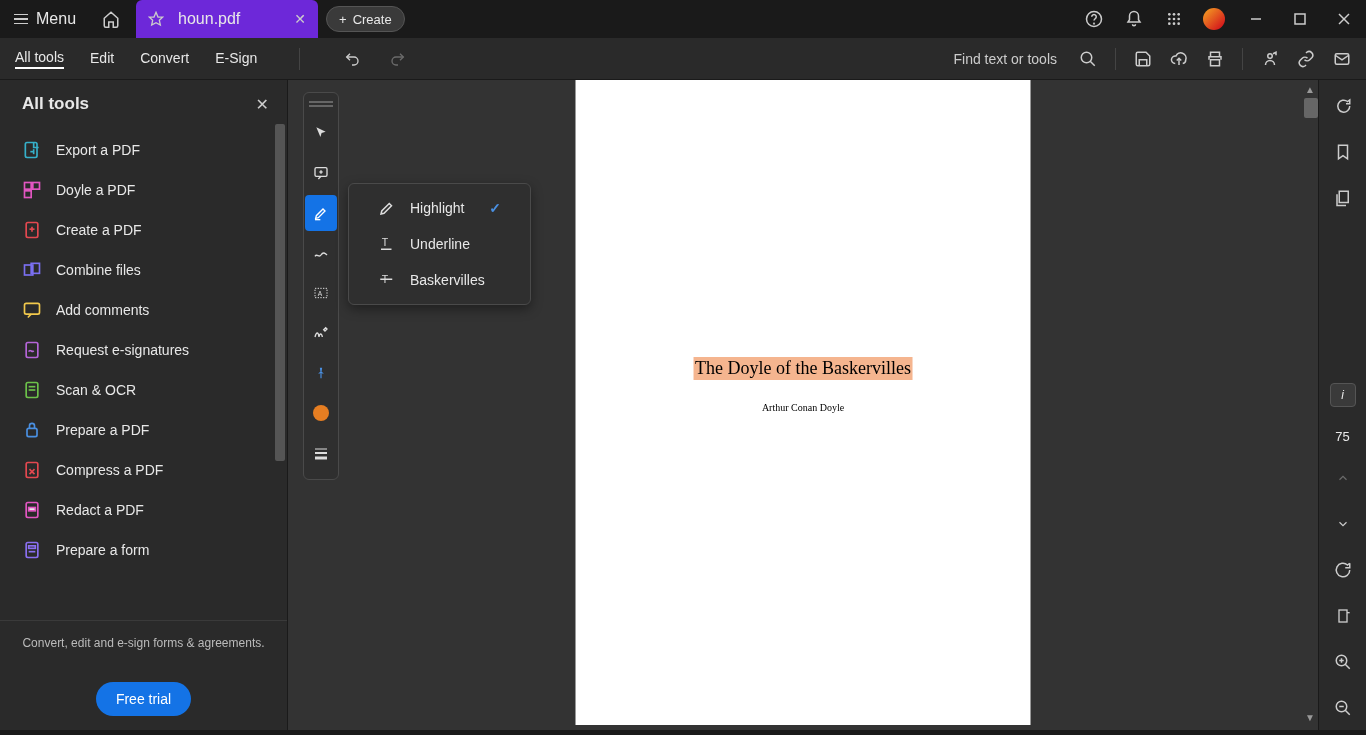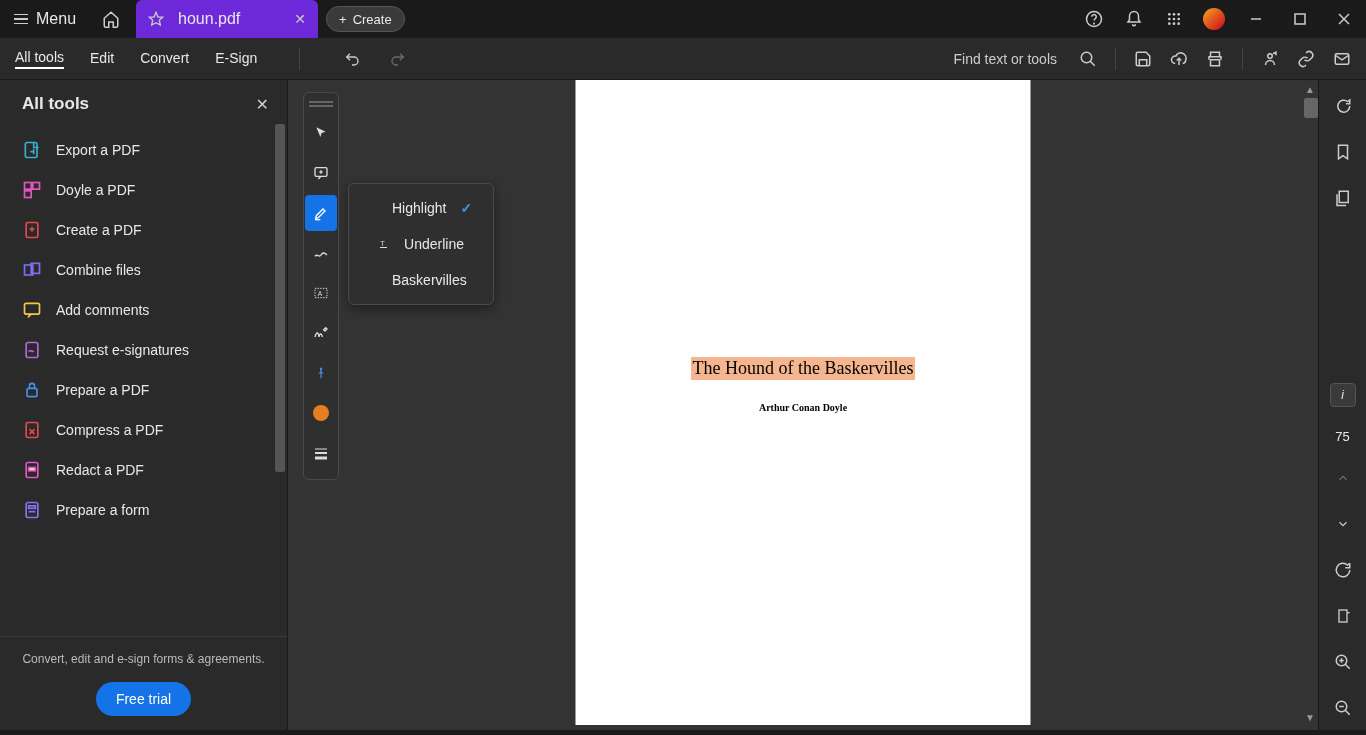--- a/index.html
+++ b/index.html
@@ -114,21 +114,21 @@
     font-size: 14px;
     cursor:pointer;
     border-radius: 4px;
   }
   .tool-icon { width: 20px; height:20px; display:flex; align-items:center; justify-content:center; }
   .sidebar-footer {
     padding: 14px;
     text-align:center;
     border-top: 1px solid #3a3a3a;
   }
-  .sidebar-footer p { font-size: 12px; color:#bbb; line-height:1.4; margin-bottom: 14px;}
+  .sidebar-footer p { font-size: 12px; color:#bbb; line-height:1.4; margin-bottom: 30px;}
   .free-trial {
     background: #1473e6;
     color:#ffffff;
     border:none;
     padding: 9px 20px;
     border-radius: 18px;
     font-size: 14px;
     cursor:pointer;
   }
   .sidebar-scroll-track {
@@ -165,21 +165,20 @@
     padding: 1px 2px;
     white-space: nowrap;
   }
   .book-author {
     position:absolute;
     top: 322px;
     left:50%;
     transform: translateX(-50%);
     font-family: Georgia, "Times New Roman", serif;
     font-size: 10px;
-    font-weight: bold;
   }
 
   .floating-toolbar {
     position: absolute;
     left: 15px;
     top: 12px;
     width: 36px;
     background: #2f2f2f;
     border: 1px solid #4a4a4a;
     border-radius: 6px;
@@ -190,21 +189,21 @@
   }
   .grip { width: 24px; height: 6px; border-top: 2px solid #666; border-bottom: 2px solid #666; margin: 4px 0 6px 0; }
   .ft-btn { width: 32px; height: 36px; display:flex; align-items:center; justify-content:center; cursor:pointer; border-radius:4px; margin: 2px 0;}
   .ft-btn.active { background: #1473e6; }
   .orange-dot { width: 16px; height:16px; border-radius:50%; background:#e67e22; }
 
   .popup-menu {
     position: absolute;
     left: 60px;
     top: 103px;
-    width: 146px;
+    width: 183px;
     background: #2f2f2f;
     border: 1px solid #4a4a4a;
     border-radius: 6px;
     padding: 6px 15px;
     box-shadow: 0 4px 12px rgba(0,0,0,0.4);
   }
   .popup-item {
     display:flex;
     align-items:center;
     gap: 14px;
@@ -451,20 +450,30 @@
           <span class="tool-icon">
             <svg width="20" height="20" viewBox="0 0 24 24" fill="none" stroke="#b565d8" stroke-width="2">
               <rect x="5" y="3" width="14" height="18" rx="2"></rect>
               <path d="M8 14c2-4 4 2 6-1"></path>
             </svg>
           </span>
           <span>Request e-signatures</span>
         </div>
         <div class="tool-item">
           <span class="tool-icon">
+            <svg width="20" height="20" viewBox="0 0 24 24" fill="none" stroke="#6cc24a" stroke-width="2">
+              <rect x="5" y="3" width="14" height="18" rx="2"></rect>
+              <line x1="8" y1="8" x2="16" y2="8"></line>
+              <line x1="8" y1="12" x2="16" y2="12"></line>
+            </svg>
+          </span>
+          <span>Scan &amp; OCR</span>
+        </div>
+        <div class="tool-item">
+          <span class="tool-icon">
             <svg width="20" height="20" viewBox="0 0 24 24" fill="none" stroke="#4a90e2" stroke-width="2">
               <rect x="6" y="10" width="12" height="10" rx="2"></rect>
               <path d="M9 10V7a3 3 0 1 1 6 0v3"></path>
             </svg>
           </span>
           <span>Prepare a PDF</span>
         </div>
         <div class="tool-item">
           <span class="tool-icon">
             <svg width="20" height="20" viewBox="0 0 24 24" fill="none" stroke="#e34850" stroke-width="2">
@@ -496,21 +505,21 @@
         </div>
       </div>
     <div class="sidebar-footer">
       <p>Convert, edit and e-sign forms &amp; agreements.</p>
       <button class="free-trial">Free trial</button>
     </div>
   </div>
 
   <div class="canvas">
     <div class="page">
-      <div class="book-title">The Hound of the Baskervilles</div>
+      <div class="book-title">The Doyle of the Baskervilles</div>
       <div class="book-author">Arthur Conan Doyle</div>
     </div>
 
     <div class="floating-toolbar">
       <div class="grip"></div>
       <div class="ft-btn">
           <svg width="14" height="14" viewBox="0 0 24 24" fill="#ddd">
             <path d="M4 2l16 8-7 2-2 7z"></path>
           </svg>
         </div>

